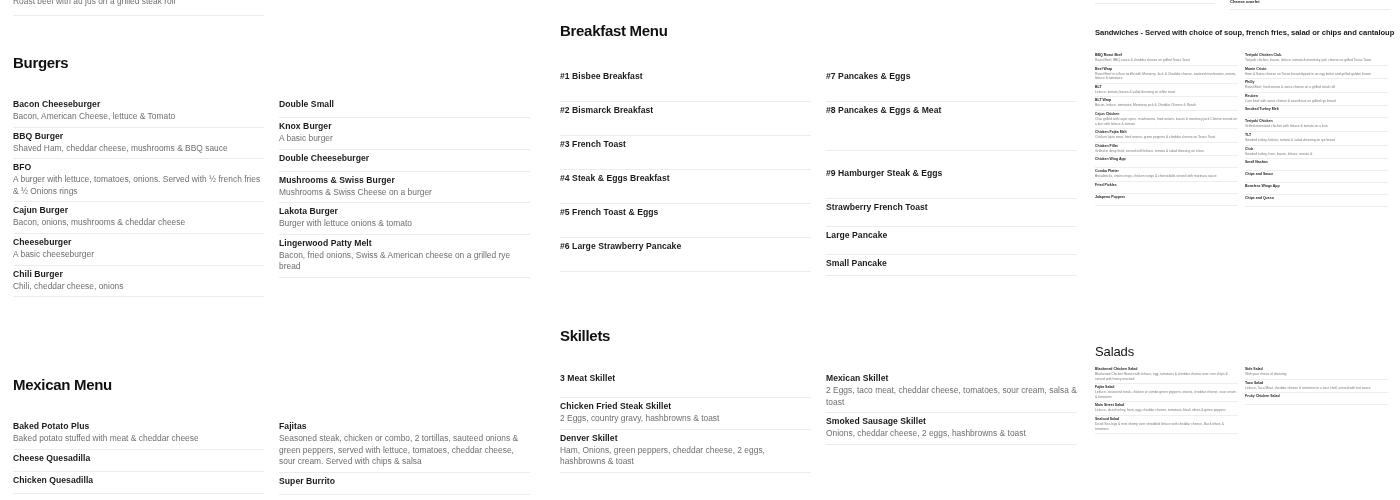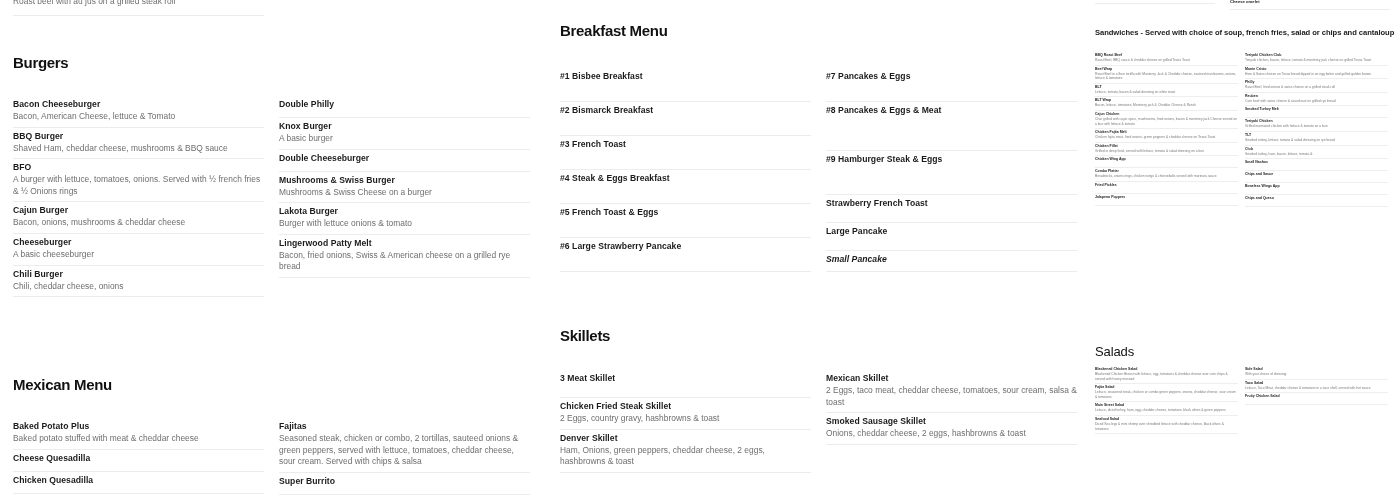--- a/index.html
+++ b/index.html
@@ -100,21 +100,21 @@
         <div class="item-desc">A basic cheeseburger</div>
       </div>
       <div class="item">
         <div class="item-name">Chili Burger</div>
         <div class="item-desc">Chili, cheddar cheese, onions</div>
       </div>
     </div>
 
     <div class="col" style="left:279px; top:96px; width:251px;">
       <div class="item noDesc">
-        <div class="item-name">Double Philly</div>
+        <div class="item-name">Double Small</div>
       </div>
       <div class="item">
         <div class="item-name">Knox Burger</div>
         <div class="item-desc">A basic burger</div>
       </div>
       <div class="item noDesc">
         <div class="item-name">Double Cheeseburger</div>
       </div>
       <div class="item">
         <div class="item-name">Mushrooms &amp; Swiss Burger</div>
@@ -178,30 +178,30 @@
         <div class="item-name">#6 Large Strawberry Pancake</div>
       </div>
     </div>
     <div class="col" style="left:826px; top:68px; width:251px;">
       <div class="item" style="padding-bottom:18px;">
         <div class="item-name">#7 Pancakes &amp; Eggs</div>
       </div>
       <div class="item" style="padding-bottom:33px;">
         <div class="item-name">#8 Pancakes &amp; Eggs &amp; Meat</div>
       </div>
-      <div class="item" style="padding-bottom:28px;">
+      <div class="item" style="padding-bottom:18px;margin-top:14px;">
         <div class="item-name">#9 Hamburger Steak &amp; Eggs</div>
       </div>
       <div class="item" style="padding-bottom:12px;">
         <div class="item-name">Strawberry French Toast</div>
       </div>
       <div class="item" style="padding-bottom:12px;">
         <div class="item-name">Large Pancake</div>
       </div>
-      <div class="item" style="padding-bottom:5px;font-style:italic;">
+      <div class="item" style="padding-bottom:5px;">
         <div class="item-name">Small Pancake</div>
       </div>
     </div>
 
     <div class="col" style="left:560px; top:327px; width:251px;">
       <div class="section-title">Skillets</div>
     </div>
     <div class="col" style="left:560px; top:370px; width:251px;">
       <div class="item" style="padding-bottom:12px;">
         <div class="item-name">3 Meat Skillet</div>

